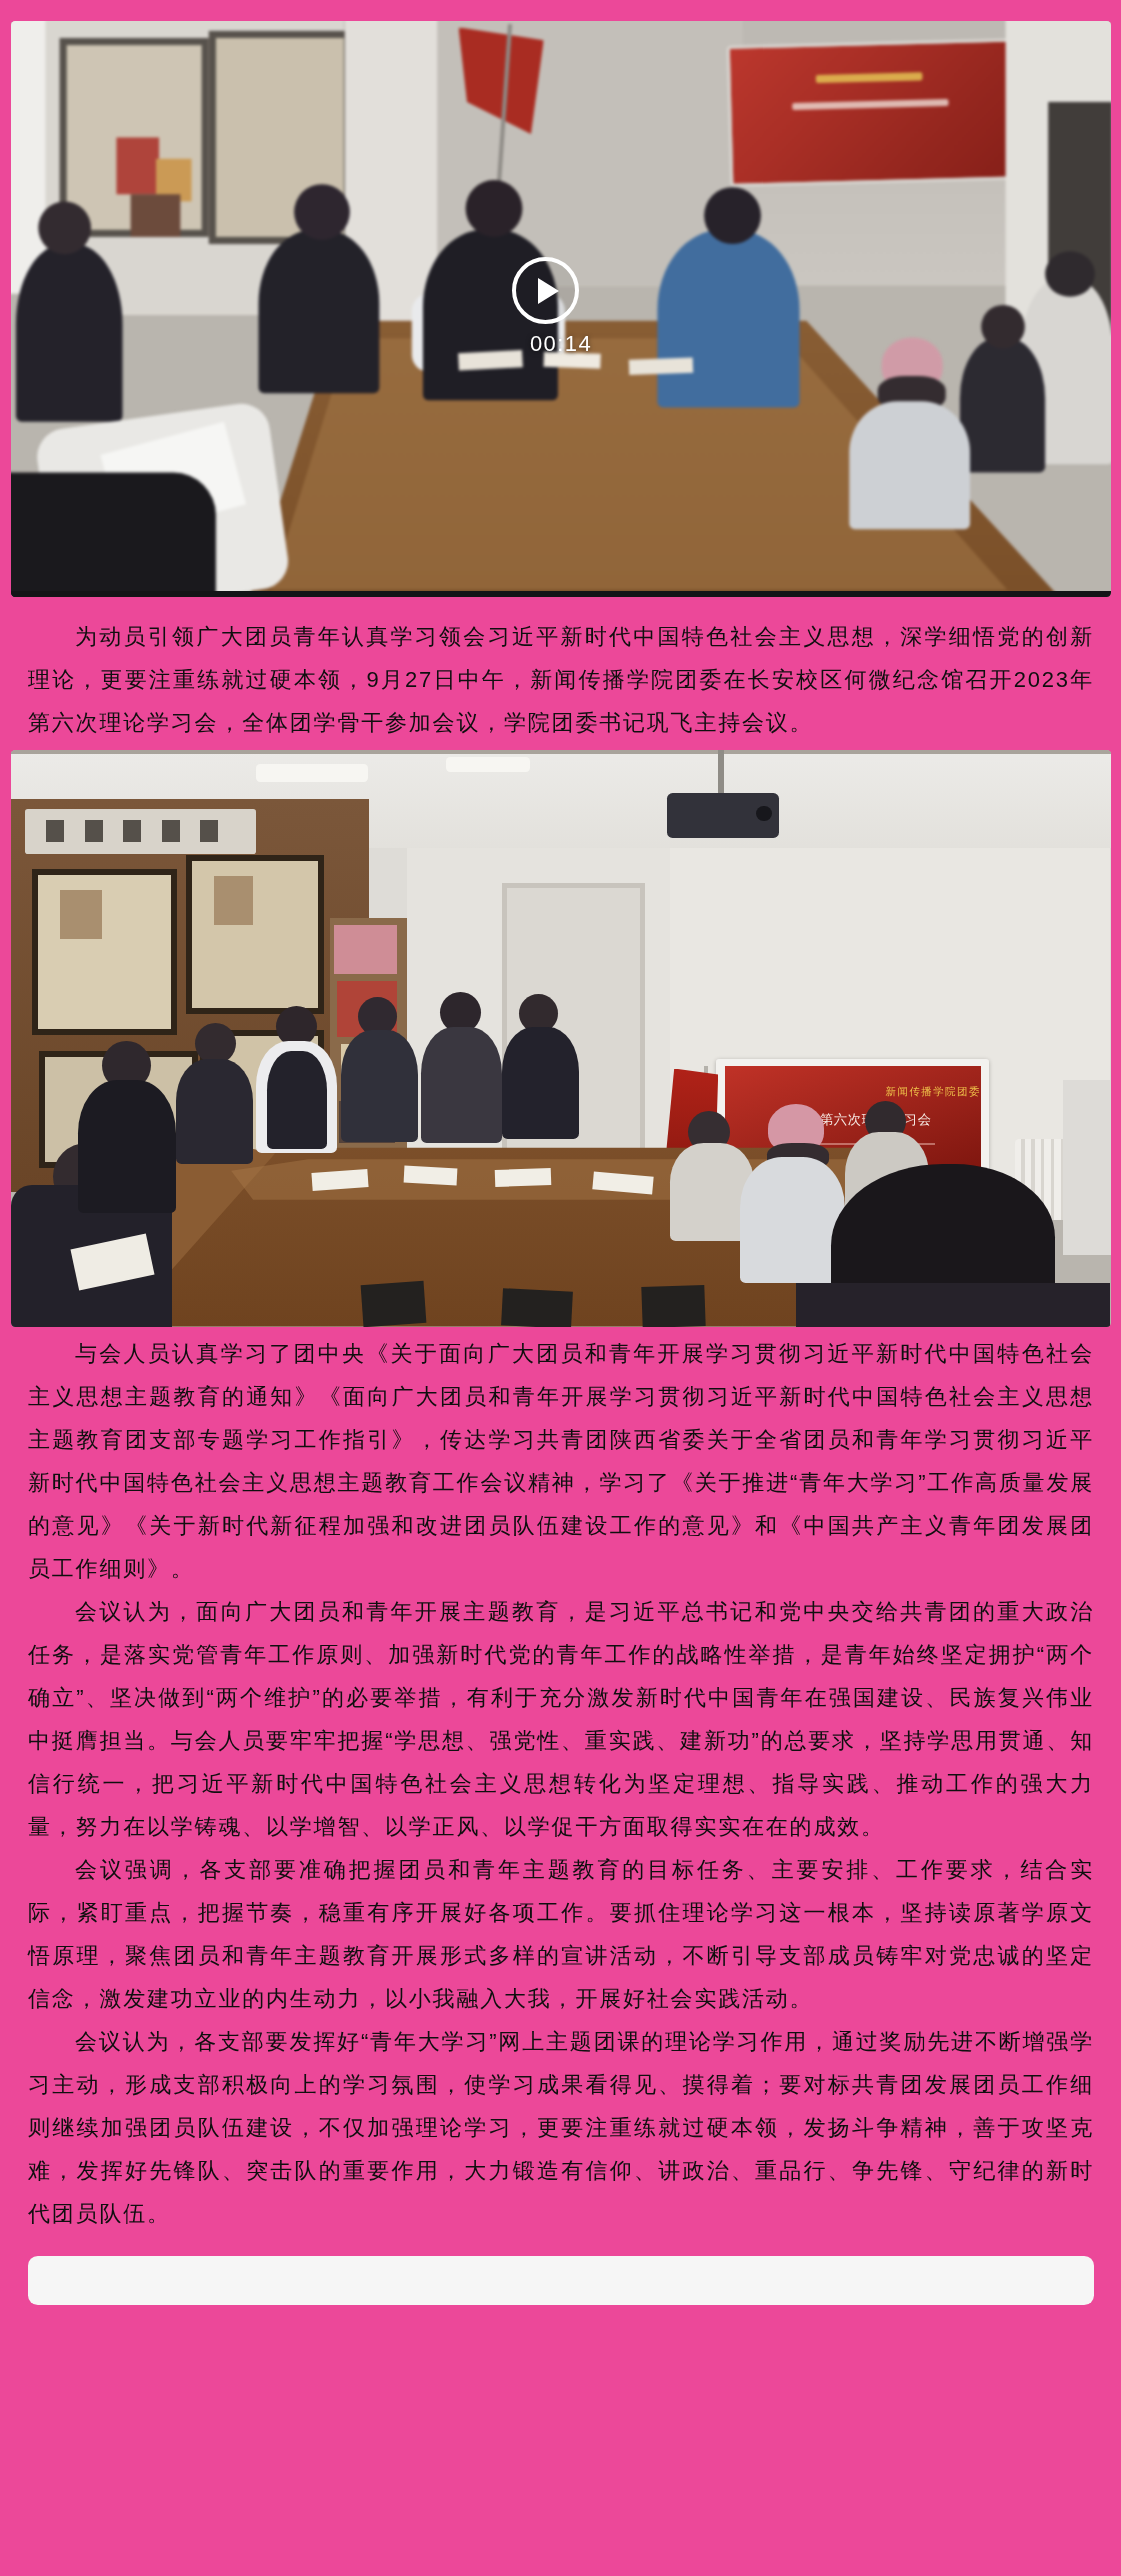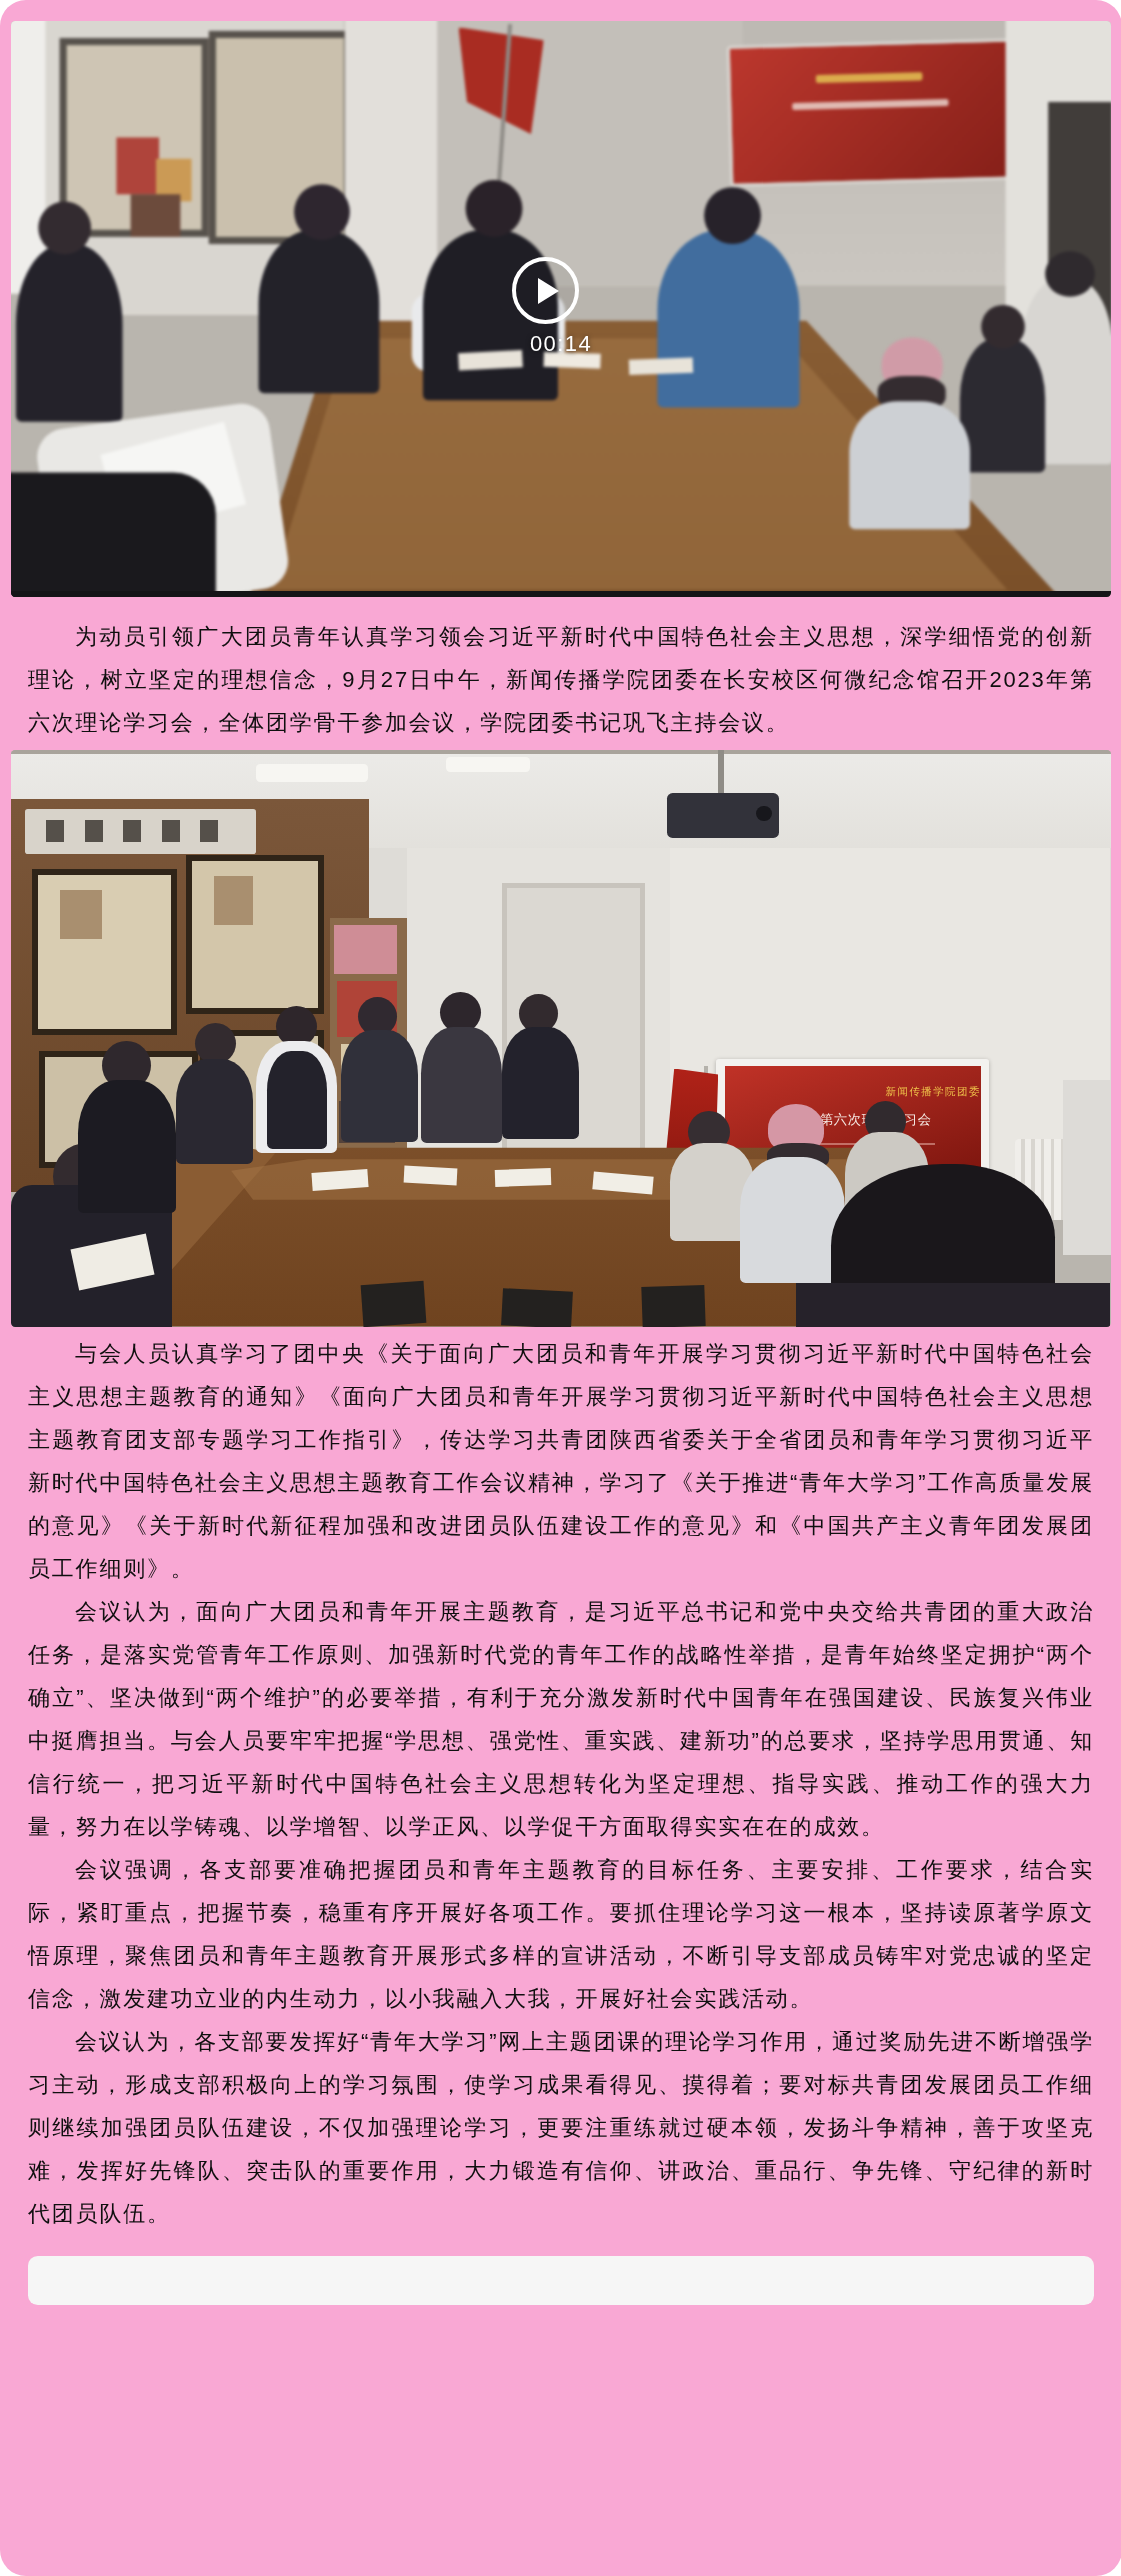--- a/index.html
+++ b/index.html
@@ -1,17 +1,17 @@
 <!DOCTYPE html>
 <html style="font-size:11.2px"><head>
 <meta charset="utf-8">
 <style>
   html,body{margin:0;padding:0;background:#ffffff;}
-  .page{position:relative;width:1122px;height:2576px;overflow:hidden;background:#f9a8d4;
-        font-family:"Liberation Sans","DejaVu Sans",sans-serif;border-radius:26px;}
+  .page{position:relative;width:1122px;height:2576px;overflow:hidden;background:#ec4899;
+        font-family:"Liberation Sans","DejaVu Sans",sans-serif;}
   
   .photo{position:relative;margin:0 11.2px;border-radius:4.2px;overflow:hidden;background:#b9b5ae;}
   #photo1{height:576px;margin-top:21px;}
   #photo2{height:577px;margin-top:5.6px;}
   .scene{position:absolute;inset:0;}
   .scene div{position:absolute;}
   #photo1 .scene{filter:blur(1.8px) saturate(.92);transform:scale(1.015);}
   #photo2 .scene{filter:blur(0.4px);}
   .vbar{position:absolute;left:0;right:0;bottom:0;height:6.3px;background:#141417;}
   
@@ -84,21 +84,21 @@
       <div style="left:105px;top:414px;width:126px;height:84px;background:#f6f6f4;transform:rotate(-15deg);"></div>
       <div style="left:0;top:449px;width:210px;height:128px;background:#1a191d;border-radius:0 42px 0 0;"></div>
     </div>
     <div class="vbar"></div>
     <div class="play-ring">
       <div class="play-tri"></div>
     </div>
     <div class="video-time">00:14</div>
   </div>
 
-  <p class="article-p" id="p1">为动员引领广大团员青年认真学习领会习近平新时代中国特色社会主义思想，深学细悟党的创新理论，树立坚定的理想信念，9月27日中午，新闻传播学院团委在长安校区何微纪念馆召开2023年第六次理论学习会，全体团学骨干参加会议，学院团委书记巩飞主持会议。</p>
+  <p class="article-p" id="p1">为动员引领广大团员青年认真学习领会习近平新时代中国特色社会主义思想，深学细悟党的创新理论，更要注重练就过硬本领，9月27日中午，新闻传播学院团委在长安校区何微纪念馆召开2023年第六次理论学习会，全体团学骨干参加会议，学院团委书记巩飞主持会议。</p>
 
   <div class="photo" id="photo2">
     <div class="scene">
       <div style="left:0;top:0;width:100%;height:105px;background:linear-gradient(180deg,#ecebe8,#e2e0db);"></div>
       <div style="left:0;top:0;width:100%;height:4.2px;background:#a9a49c;"></div>
       <div style="left:245px;top:14px;width:112px;height:18px;background:#f7f6f2;border-radius:4.2px;"></div>
       <div style="left:435px;top:7px;width:84px;height:15.4px;background:#f7f6f2;border-radius:4.2px;"></div>
       <div style="left:0;top:98px;width:100%;height:301px;background:#dedcd7;"></div>
       <div style="left:707px;top:0;width:5.6px;height:49px;background:#8f8c86;"></div>
       <div style="left:656px;top:43px;width:112px;height:45px;background:#32323a;border-radius:5.6px;"></div>

